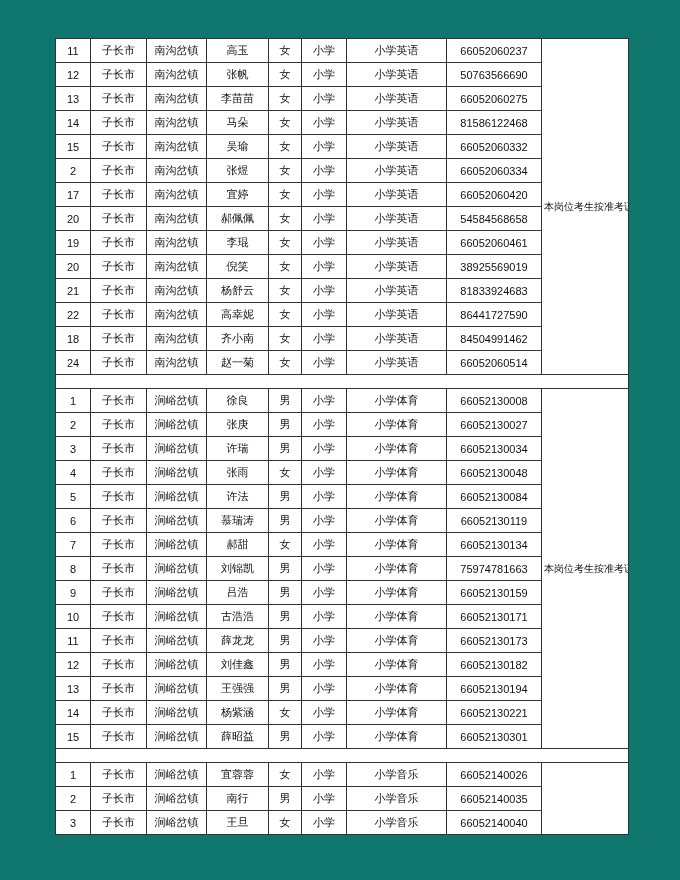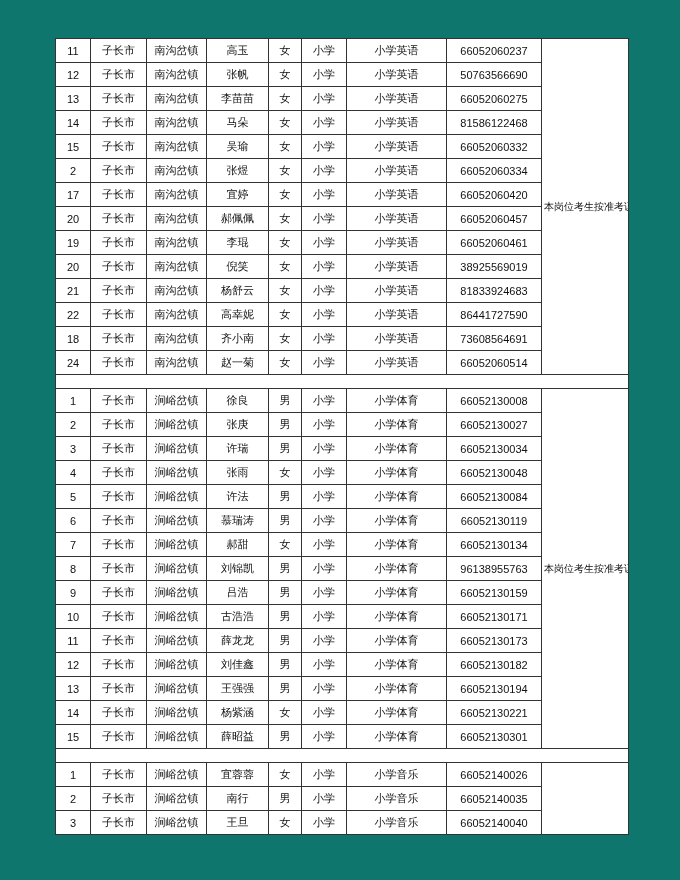--- a/index.html
+++ b/index.html
@@ -147,21 +147,21 @@
             <td class="cell col-id">66052060420</td>
           </tr>
           <tr class="data-row">
             <td class="cell col-no">20</td>
             <td class="cell col-city">子长市</td>
             <td class="cell col-town">南沟岔镇</td>
             <td class="cell col-name">郝佩佩</td>
             <td class="cell col-gender">女</td>
             <td class="cell col-level">小学</td>
             <td class="cell col-subject">小学英语</td>
-            <td class="cell col-id">66052060457</td>
+            <td class="cell col-id">54584568658</td>
           </tr>
           <tr class="data-row">
             <td class="cell col-no">19</td>
             <td class="cell col-city">子长市</td>
             <td class="cell col-town">南沟岔镇</td>
             <td class="cell col-name">李琨</td>
             <td class="cell col-gender">女</td>
             <td class="cell col-level">小学</td>
             <td class="cell col-subject">小学英语</td>
             <td class="cell col-id">66052060461</td>
@@ -197,21 +197,21 @@
             <td class="cell col-id">86441727590</td>
           </tr>
           <tr class="data-row">
             <td class="cell col-no">18</td>
             <td class="cell col-city">子长市</td>
             <td class="cell col-town">南沟岔镇</td>
             <td class="cell col-name">齐小南</td>
             <td class="cell col-gender">女</td>
             <td class="cell col-level">小学</td>
             <td class="cell col-subject">小学英语</td>
-            <td class="cell col-id">73608564691</td>
+            <td class="cell col-id">84504991462</td>
           </tr>
           <tr class="data-row">
             <td class="cell col-no">24</td>
             <td class="cell col-city">子长市</td>
             <td class="cell col-town">南沟岔镇</td>
             <td class="cell col-name">赵一菊</td>
             <td class="cell col-gender">女</td>
             <td class="cell col-level">小学</td>
             <td class="cell col-subject">小学英语</td>
             <td class="cell col-id">66052060514</td>
@@ -291,21 +291,21 @@
             <td class="cell col-id">66052130134</td>
           </tr>
           <tr class="data-row">
             <td class="cell col-no">8</td>
             <td class="cell col-city">子长市</td>
             <td class="cell col-town">涧峪岔镇</td>
             <td class="cell col-name">刘锦凯</td>
             <td class="cell col-gender">男</td>
             <td class="cell col-level">小学</td>
             <td class="cell col-subject">小学体育</td>
-            <td class="cell col-id">96138955763</td>
+            <td class="cell col-id">75974781663</td>
           </tr>
           <tr class="data-row">
             <td class="cell col-no">9</td>
             <td class="cell col-city">子长市</td>
             <td class="cell col-town">涧峪岔镇</td>
             <td class="cell col-name">吕浩</td>
             <td class="cell col-gender">男</td>
             <td class="cell col-level">小学</td>
             <td class="cell col-subject">小学体育</td>
             <td class="cell col-id">66052130159</td>

